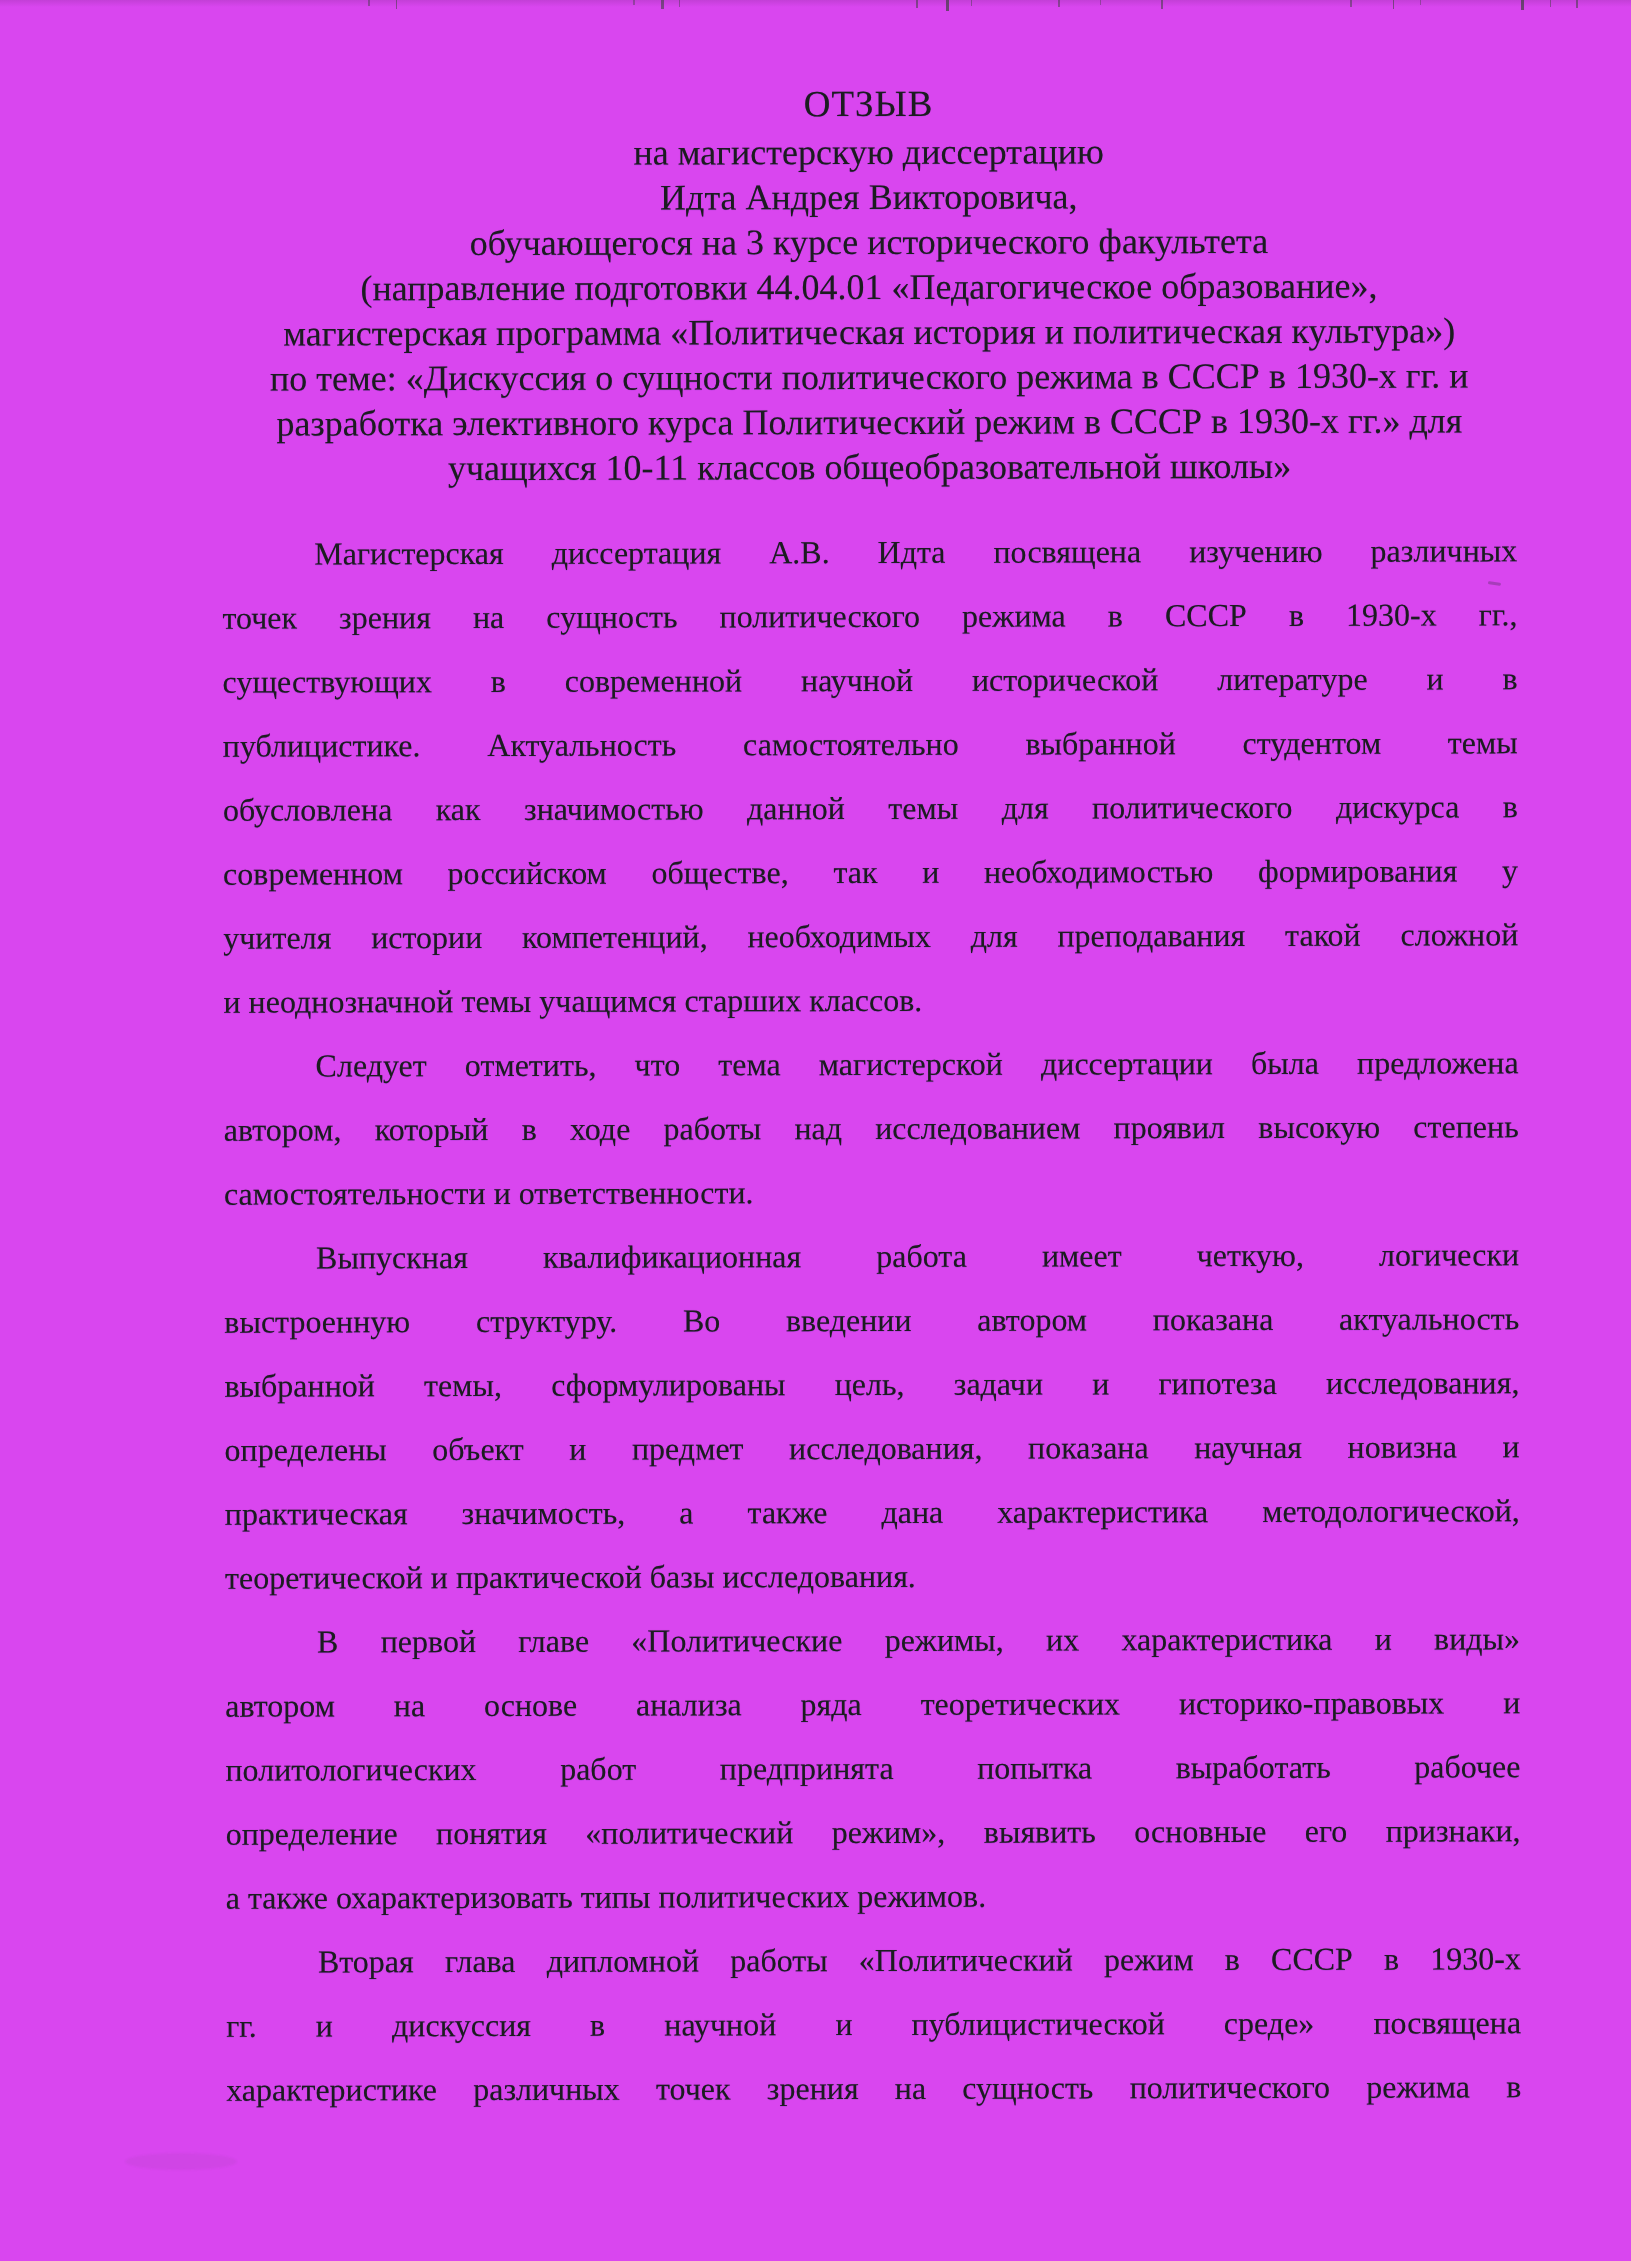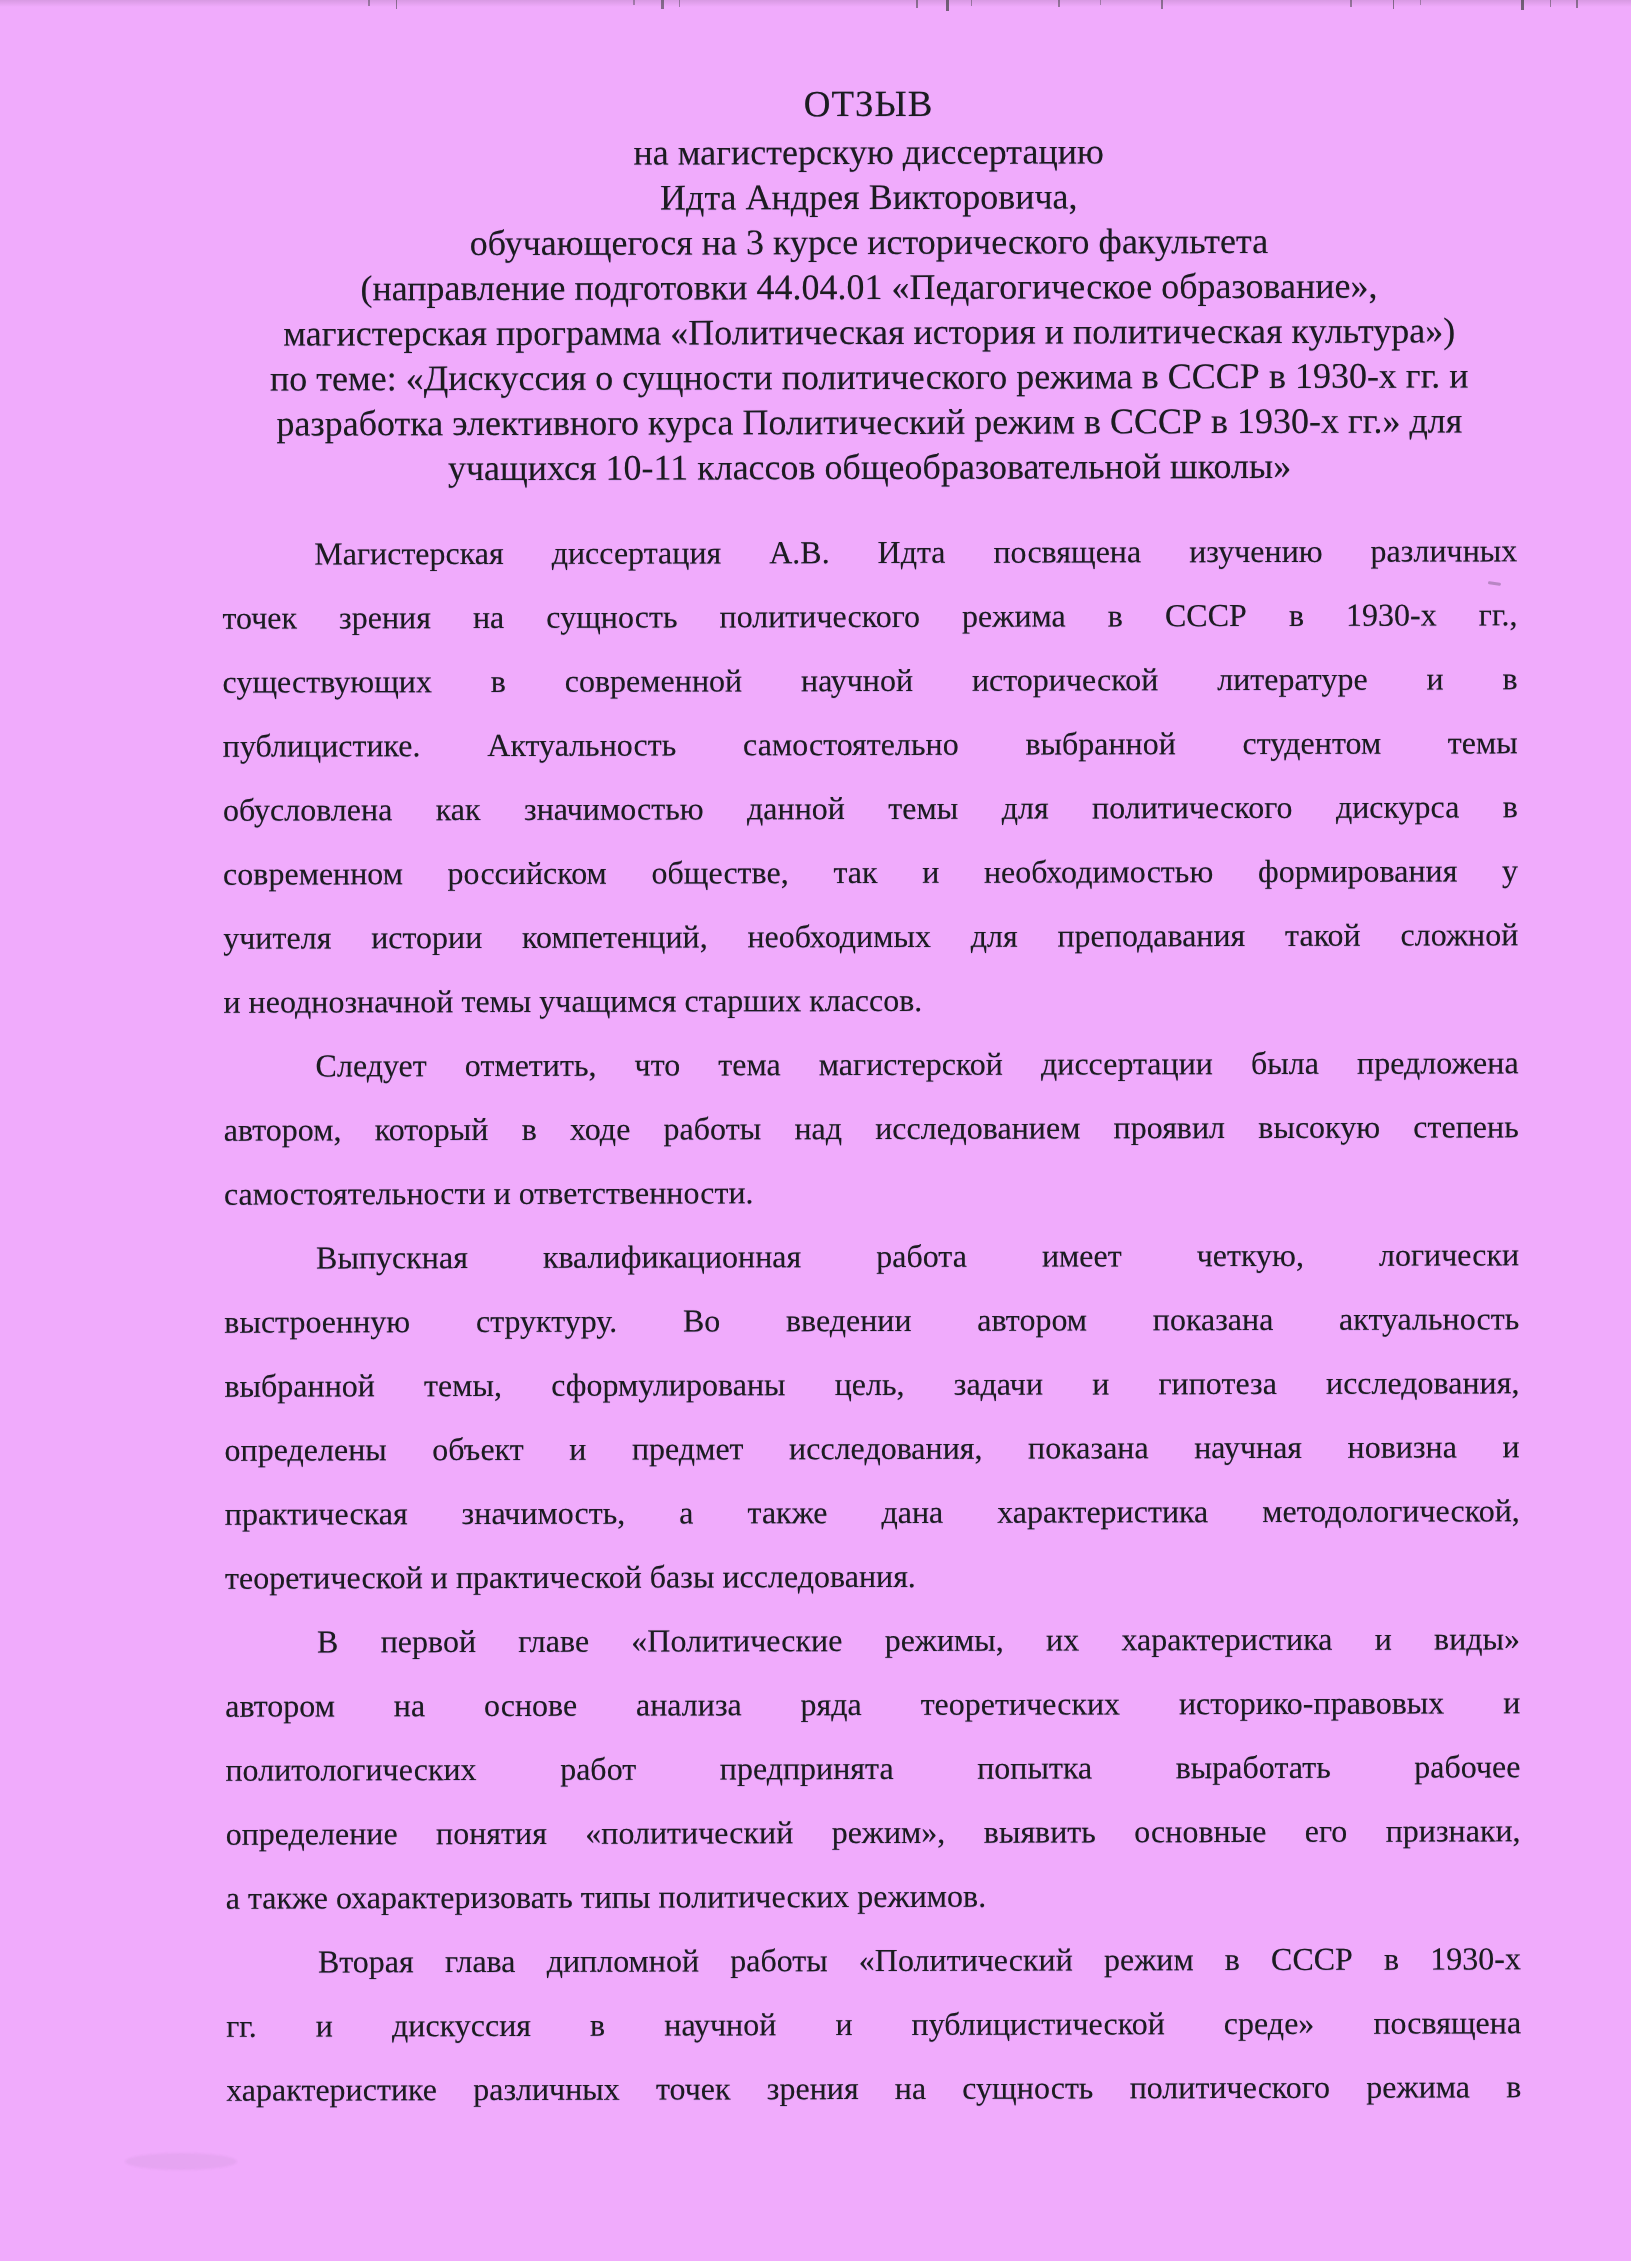--- a/index.html
+++ b/index.html
@@ -1,19 +1,19 @@
 <!DOCTYPE html>
 <html style="font-size:10.5px"><head>
 <meta charset="utf-8">
 <style>
   html,body{margin:0;padding:0;background:#e9e9e9;}
   .page{
     position:relative;
     width:1632px;height:2261px;
-    background:#f0abfc;
+    background:#d946ef;
     overflow:hidden;
     font-family:"Liberation Serif","DejaVu Serif",serif;
     color:#1c1c20;
   }
   
   .page::before{
     content:"";position:absolute;left:0;top:0;width:100%;height:6.6px;
     background:linear-gradient(rgba(0,0,0,0.10),rgba(0,0,0,0));
     pointer-events:none;
   }

